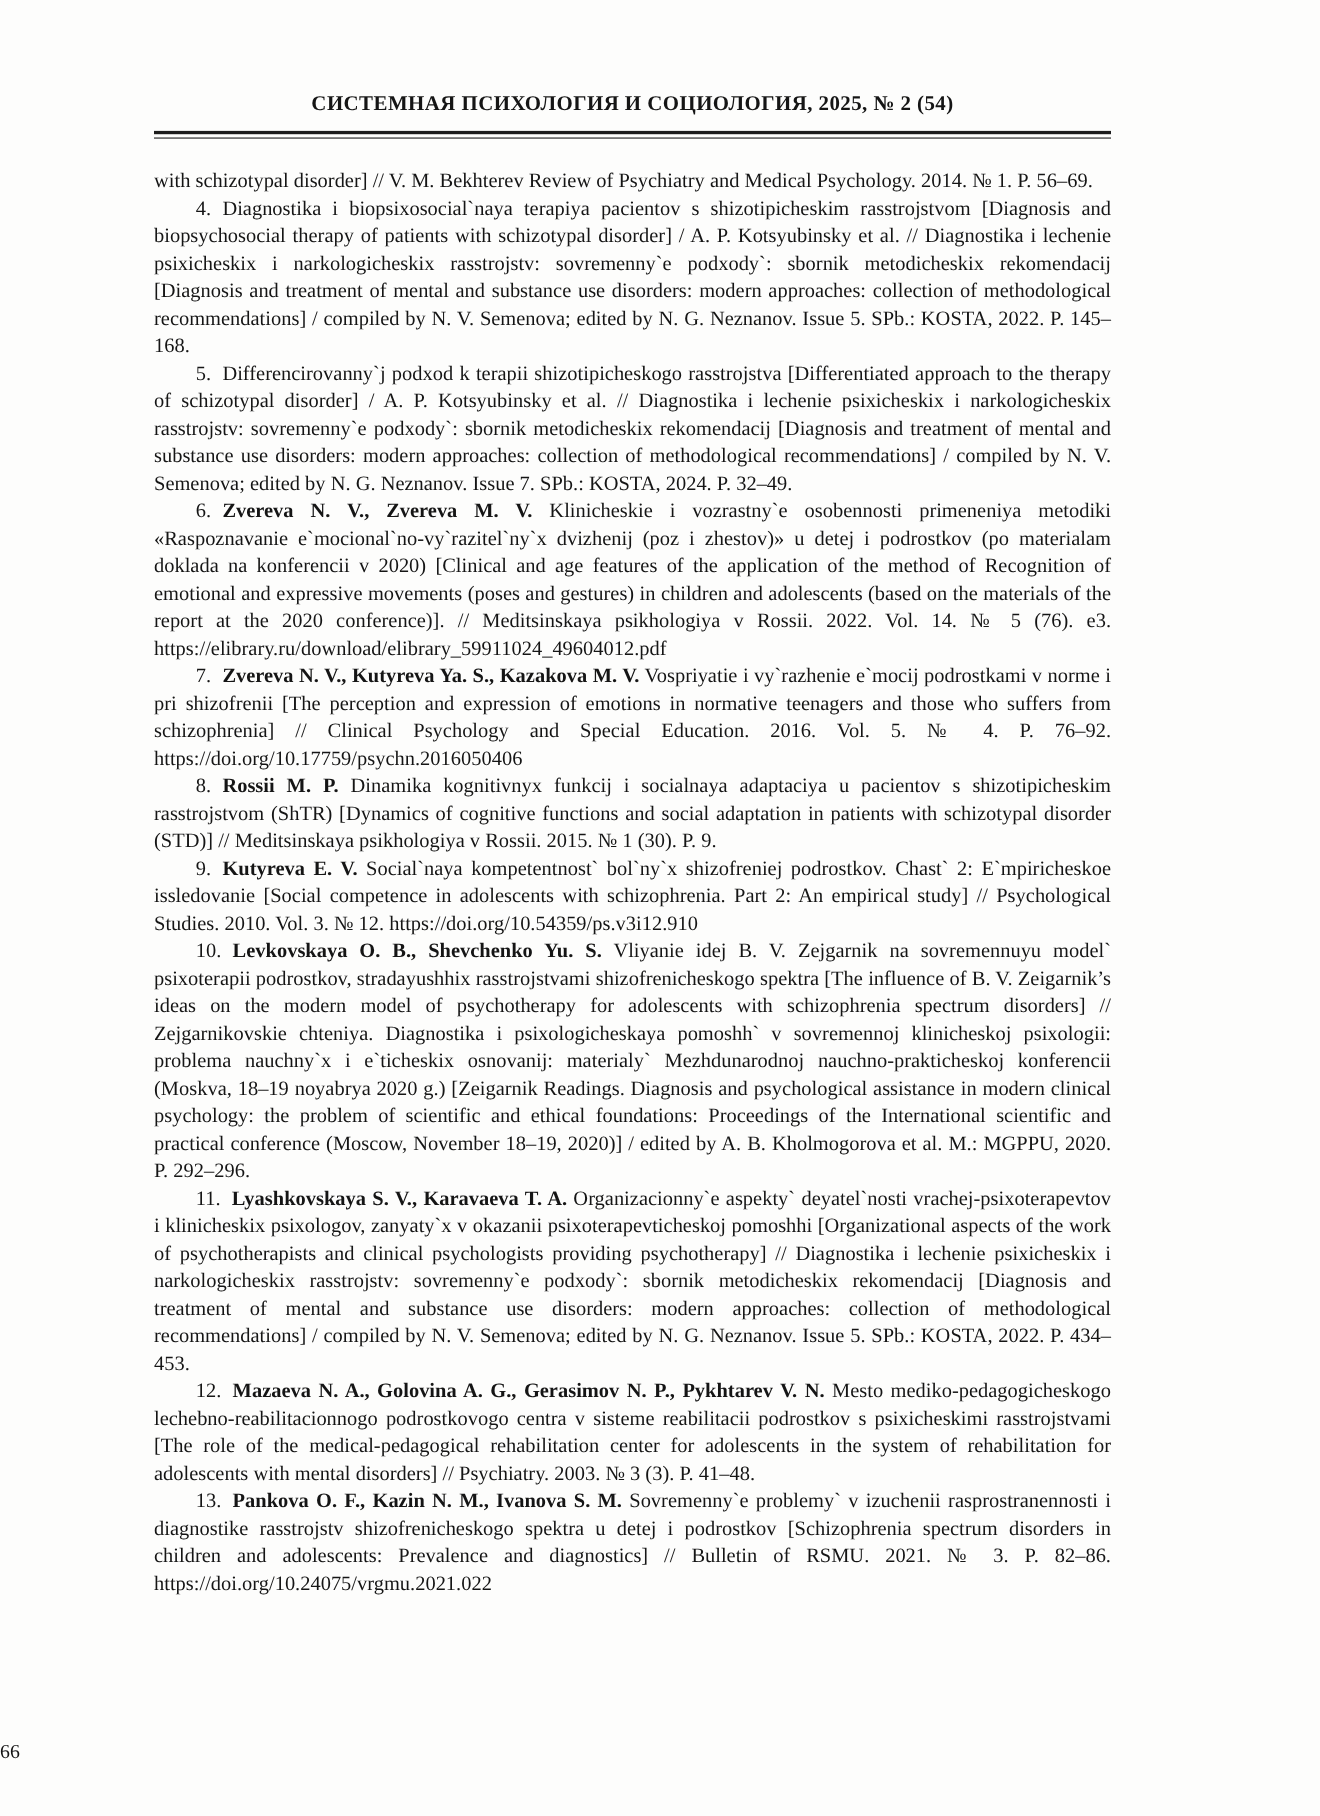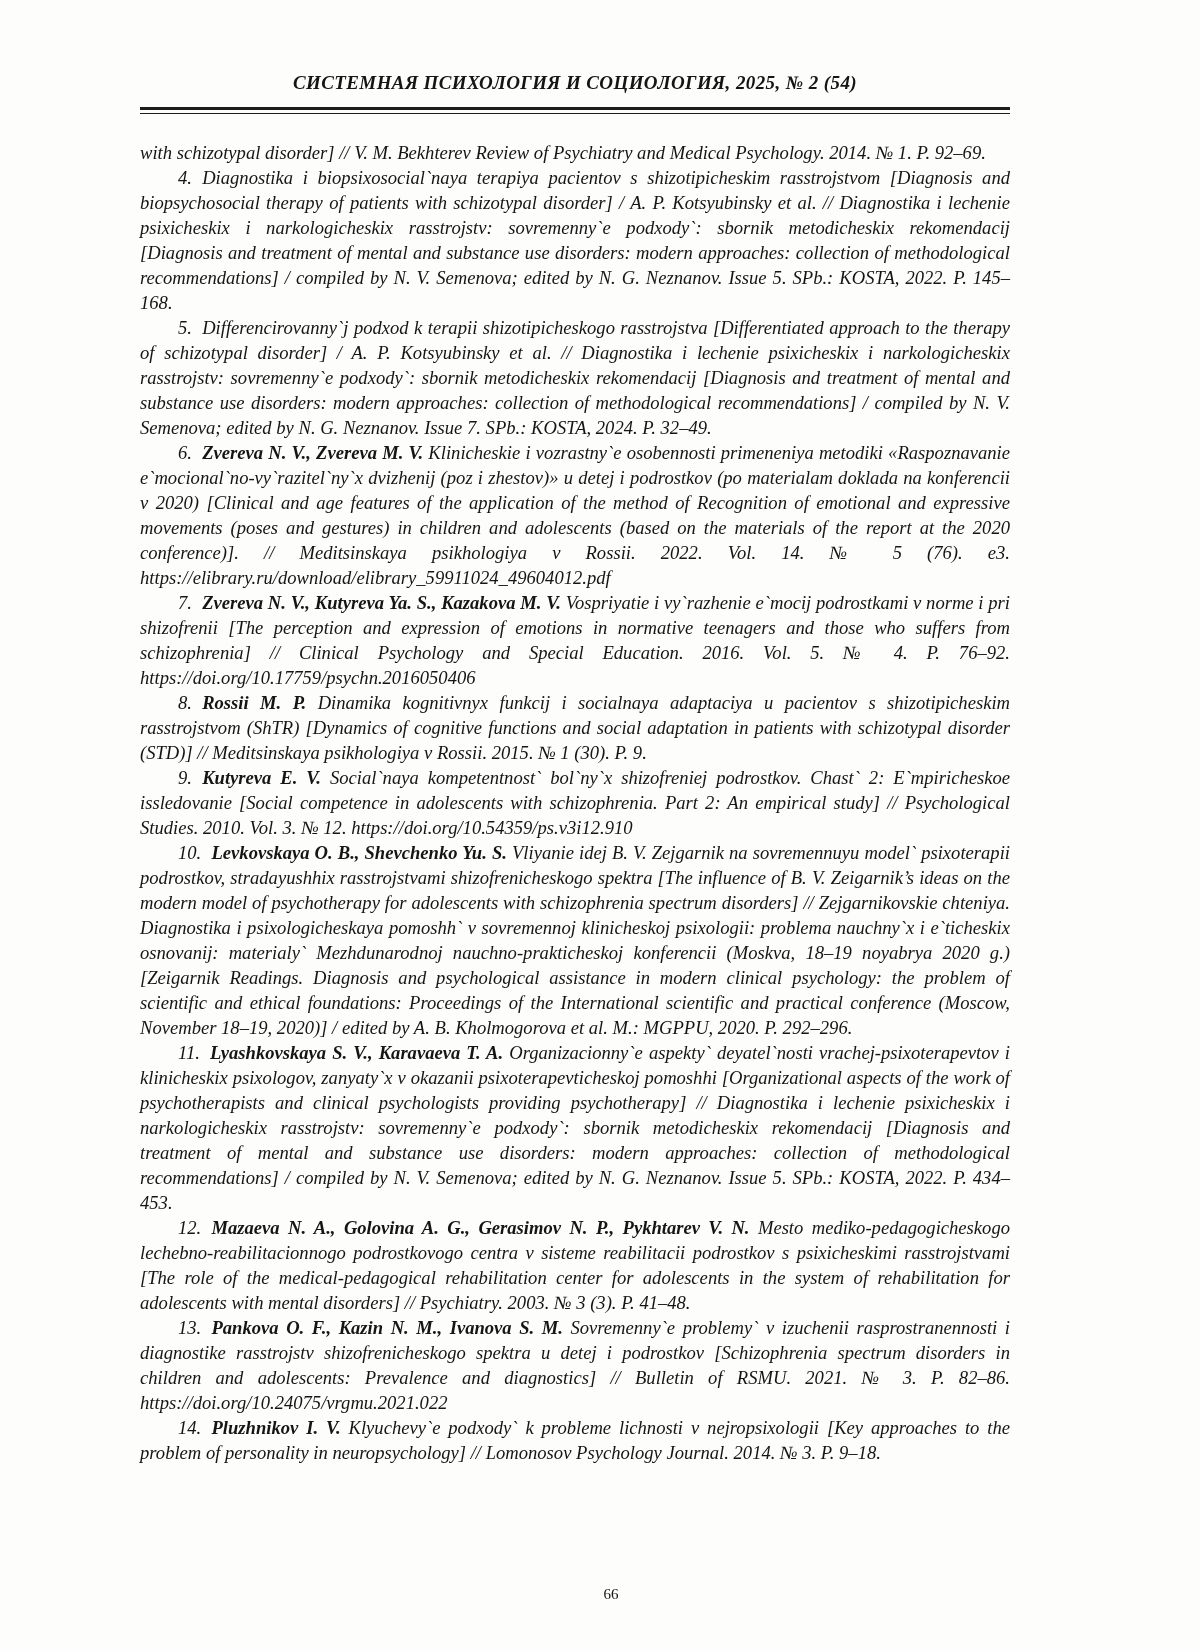--- a/index.html
+++ b/index.html
@@ -10,23 +10,22 @@
     height: 1651px;
     background: #fdfdfc;
     box-sizing: border-box;
     font-family: "Liberation Serif", "DejaVu Serif", serif;
     color: #151515;
     overflow: hidden;
   }
   .content {
     position: absolute;
     left: 140px;
-    top: 72px;
+    top: 84px;
     width: 870px;
-    font-style: italic;
   }
   .journal-header {
     text-align: center;
     font-weight: bold;
     font-size: 19px;
     letter-spacing: 0.4px;
     white-space: nowrap;
   }
   .header-rule {
     margin-top: 13px;
@@ -45,37 +44,35 @@
     text-indent: 38px;
   }
   .ref.continuation { text-indent: 0; }
   .num { margin-right: 0.55em; }
   .authors { font-weight: bold; }
   .footer {
     position: absolute;
     left: 0;
     right: 0;
     bottom: 48px;
-    text-align: center;
-    font-size: 15px;
-    padding-left: 22px;
+    font-size: 18px;
   }
 </style>
 </head>
 <body>
 
 <div class="page">
   <div class="content">
 
     <div class="journal-header">СИСТЕМНАЯ ПСИХОЛОГИЯ И СОЦИОЛОГИЯ, 2025, № 2 (54)</div>
     <div class="header-rule"></div>
 
     <div class="refs">
 
-      <p class="ref continuation"><span>with schizotypal disorder] // V. M. Bekhterev Review of Psychiatry and Medical Psychology. 2014. № 1. P. 92–69.</span></p>
+      <p class="ref continuation"><span>with schizotypal disorder] // V. M. Bekhterev Review of Psychiatry and Medical Psychology. 2014. № 1. P. 56–69.</span></p>
 
       <p class="ref"><span class="num">4.</span><span class="authors"></span><span>Diagnostika i biopsixosocial`naya terapiya pacientov s shizotipicheskim rasstrojstvom [Diagnosis and biopsychosocial therapy of patients with schizotypal disorder] / A. P. Kotsyubinsky et al. // Diagnostika i lechenie psixicheskix i narkologicheskix rasstrojstv: sovremenny`e podxody`: sbornik metodicheskix rekomendacij [Diagnosis and treatment of mental and substance use disorders: modern approaches: collection of methodological recommendations] / compiled by N. V. Semenova; edited by N. G. Neznanov. Issue 5. SPb.: KOSTA, 2022. P. 145–168.</span></p>
 
       <p class="ref"><span class="num">5.</span><span class="authors"></span><span>Differencirovanny`j podxod k terapii shizotipicheskogo rasstrojstva [Differentiated approach to the therapy of schizotypal disorder] / A. P. Kotsyubinsky et al. // Diagnostika i lechenie psixicheskix i narkologicheskix rasstrojstv: sovremenny`e podxody`: sbornik metodicheskix rekomendacij [Diagnosis and treatment of mental and substance use disorders: modern approaches: collection of methodological recommendations] / compiled by N. V. Semenova; edited by N. G. Neznanov. Issue 7. SPb.: KOSTA, 2024. P. 32–49.</span></p>
 
       <p class="ref"><span class="num">6.</span><span class="authors">Zvereva N. V., Zvereva M. V.</span><span> Klinicheskie i vozrastny`e osobennosti primeneniya metodiki «Raspoznavanie e`mocional`no-vy`razitel`ny`x dvizhenij (poz i zhestov)» u detej i podrostkov (po materialam doklada na konferencii v 2020) [Clinical and age features of the application of the method of Recognition of emotional and expressive movements (poses and gestures) in children and adolescents (based on the materials of the report at the 2020 conference)]. // Meditsinskaya psikhologiya v Rossii. 2022. Vol. 14. № 5 (76). e3. https://elibrary.ru/download/elibrary_59911024_49604012.pdf</span></p>
 
       <p class="ref"><span class="num">7.</span><span class="authors">Zvereva N. V., Kutyreva Ya. S., Kazakova M. V.</span><span> Vospriyatie i vy`razhenie e`mocij podrostkami v norme i pri shizofrenii [The perception and expression of emotions in normative teenagers and those who suffers from schizophrenia] // Clinical Psychology and Special Education. 2016. Vol. 5. № 4. P. 76–92. https://doi.org/10.17759/psychn.2016050406</span></p>
 
       <p class="ref"><span class="num">8.</span><span class="authors">Rossii M. P.</span><span> Dinamika kognitivnyx funkcij i socialnaya adaptaciya u pacientov s shizotipicheskim rasstrojstvom (ShTR) [Dynamics of cognitive functions and social adaptation in patients with schizotypal disorder (STD)] // Meditsinskaya psikhologiya v Rossii. 2015. № 1 (30). P. 9.</span></p>
@@ -83,19 +80,18 @@
       <p class="ref"><span class="num">9.</span><span class="authors">Kutyreva E. V.</span><span> Social`naya kompetentnost` bol`ny`x shizofreniej podrostkov. Chast` 2: E`mpiricheskoe issledovanie [Social competence in adolescents with schizophrenia. Part 2: An empirical study] // Psychological Studies. 2010. Vol. 3. № 12. https://doi.org/10.54359/ps.v3i12.910</span></p>
 
       <p class="ref"><span class="num">10.</span><span class="authors">Levkovskaya O. B., Shevchenko Yu. S.</span><span> Vliyanie idej B. V. Zejgarnik na sovremennuyu model` psixoterapii podrostkov, stradayushhix rasstrojstvami shizofrenicheskogo spektra [The influence of B. V. Zeigarnik’s ideas on the modern model of psychotherapy for adolescents with schizophrenia spectrum disorders] // Zejgarnikovskie chteniya. Diagnostika i psixologicheskaya pomoshh` v sovremennoj klinicheskoj psixologii: problema nauchny`x i e`ticheskix osnovanij: materialy` Mezhdunarodnoj nauchno-prakticheskoj konferencii (Moskva, 18–19 noyabrya 2020 g.) [Zeigarnik Readings. Diagnosis and psychological assistance in modern clinical psychology: the problem of scientific and ethical foundations: Proceedings of the International scientific and practical conference (Moscow, November 18–19, 2020)] / edited by A. B. Kholmogorova et al. M.: MGPPU, 2020. P. 292–296.</span></p>
 
       <p class="ref"><span class="num">11.</span><span class="authors">Lyashkovskaya S. V., Karavaeva T. A.</span><span> Organizacionny`e aspekty` deyatel`nosti vrachej-psixoterapevtov i klinicheskix psixologov, zanyaty`x v okazanii psixoterapevticheskoj pomoshhi [Organizational aspects of the work of psychotherapists and clinical psychologists providing psychotherapy] // Diagnostika i lechenie psixicheskix i narkologicheskix rasstrojstv: sovremenny`e podxody`: sbornik metodicheskix rekomendacij [Diagnosis and treatment of mental and substance use disorders: modern approaches: collection of methodological recommendations] / compiled by N. V. Semenova; edited by N. G. Neznanov. Issue 5. SPb.: KOSTA, 2022. P. 434–453.</span></p>
 
       <p class="ref"><span class="num">12.</span><span class="authors">Mazaeva N. A., Golovina A. G., Gerasimov N. P., Pykhtarev V. N.</span><span> Mesto mediko-pedagogicheskogo lechebno-reabilitacionnogo podrostkovogo centra v sisteme reabilitacii podrostkov s psixicheskimi rasstrojstvami [The role of the medical-pedagogical rehabilitation center for adolescents in the system of rehabilitation for adolescents with mental disorders] // Psychiatry. 2003. № 3 (3). P. 41–48.</span></p>
 
       <p class="ref"><span class="num">13.</span><span class="authors">Pankova O. F., Kazin N. M., Ivanova S. M.</span><span> Sovremenny`e problemy` v izuchenii rasprostranennosti i diagnostike rasstrojstv shizofrenicheskogo spektra u detej i podrostkov [Schizophrenia spectrum disorders in children and adolescents: Prevalence and diagnostics] // Bulletin of RSMU. 2021. № 3. P. 82–86. https://doi.org/10.24075/vrgmu.2021.022</span></p>
 
-      <p class="ref"><span class="num">14.</span><span class="authors">Pluzhnikov I. V.</span><span> Klyuchevy`e podxody` k probleme lichnosti v nejropsixologii [Key approaches to the problem of personality in neuropsychology] // Lomonosov Psychology Journal. 2014. № 3. P. 9–18.</span></p>
 
     </div>
   </div>
 
   <div class="footer">66</div>
 </div>
 
 </body></html>

